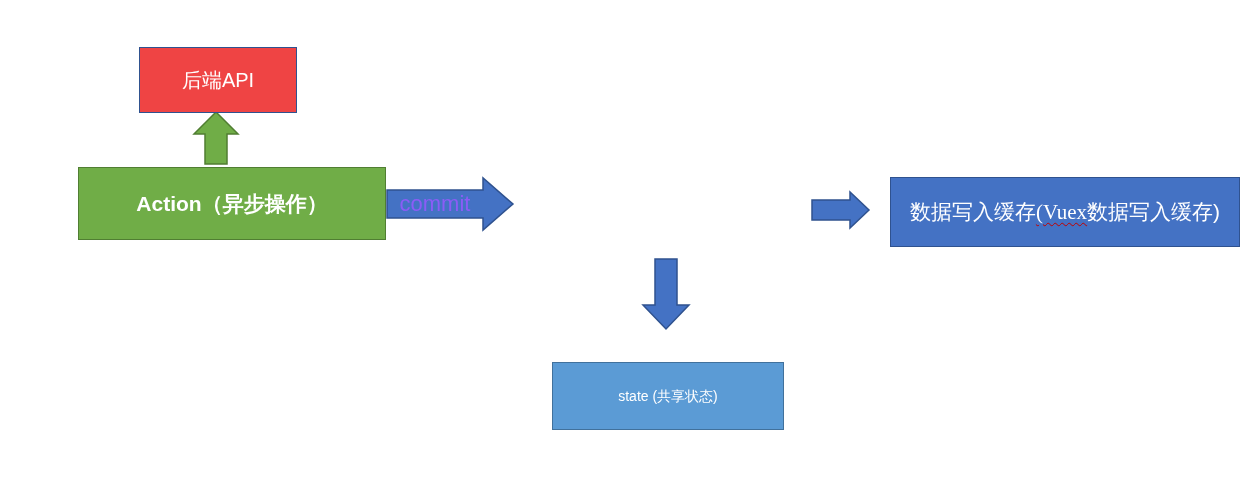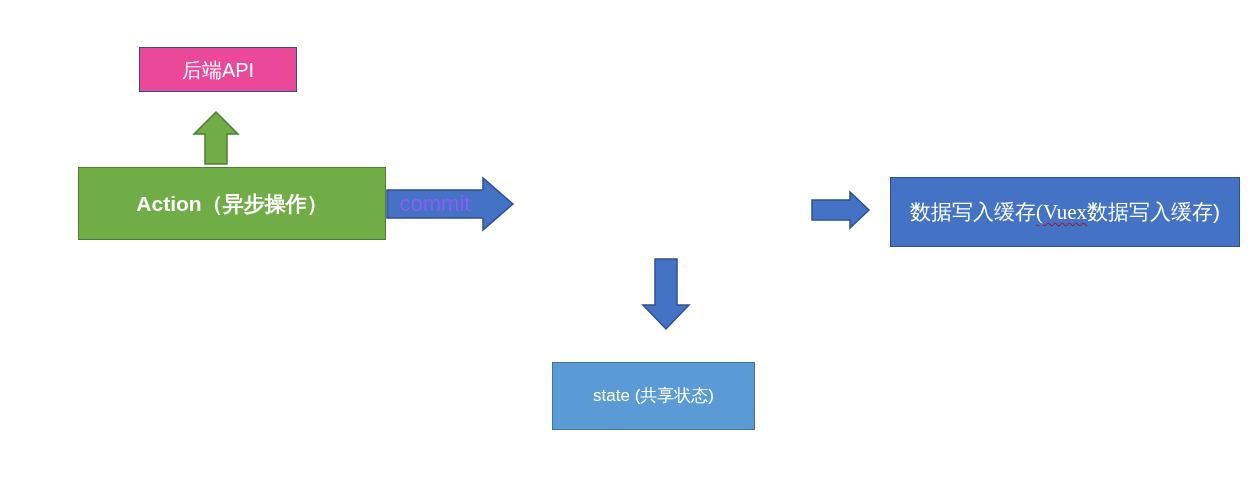--- a/index.html
+++ b/index.html
@@ -16,43 +16,43 @@
     display: flex;
     align-items: center;
     justify-content: center;
     color: #ffffff;
     box-sizing: border-box;
     text-align: center;
     white-space: nowrap;
     line-height: 1.2;
   }
   .node-backend {
-    left: 139px; top: 47px; width: 158px; height: 45px;
-    background: #ec4899; border: 1.5px solid #2F528F;
+    left: 139px; top: 47px; width: 158px; height: 66px;
+    background: #ef4444; border: 1.5px solid #2F528F;
     font-size: 20px;
   }
   .node-action {
     left: 78px; top: 167px; width: 308px; height: 73px;
     background: #70AD47; border: 1.5px solid #507E32;
     font-size: 21px; font-weight: bold;
   }
   .node-mutations {
     left: 550px; top: 172px; width: 240px; height: 68px;
     background: #ED7D31; border: 1.5px solid #C55A11;
     font-size: 21px;
   }
   .node-cache {
     left: 890px; top: 177px; width: 350px; height: 70px;
     background: #4472C4; border: 1.5px solid #2F528F;
     font-size: 21px;
   }
   .node-state {
-    left: 552px; top: 362px; width: 203px; height: 68px;
+    left: 552px; top: 362px; width: 232px; height: 68px;
     background: #5B9BD5; border: 1.5px solid #41719C;
-    font-size: 17px;
+    font-size: 14px;
   }
   .misspelled {
     text-decoration-line: underline;
     text-decoration-style: wavy;
     text-decoration-color: #C00000;
     text-decoration-thickness: 1px;
     text-underline-offset: 3px;
     font-family: Liberation Serif, serif;
   }
   .arrow-layer {

